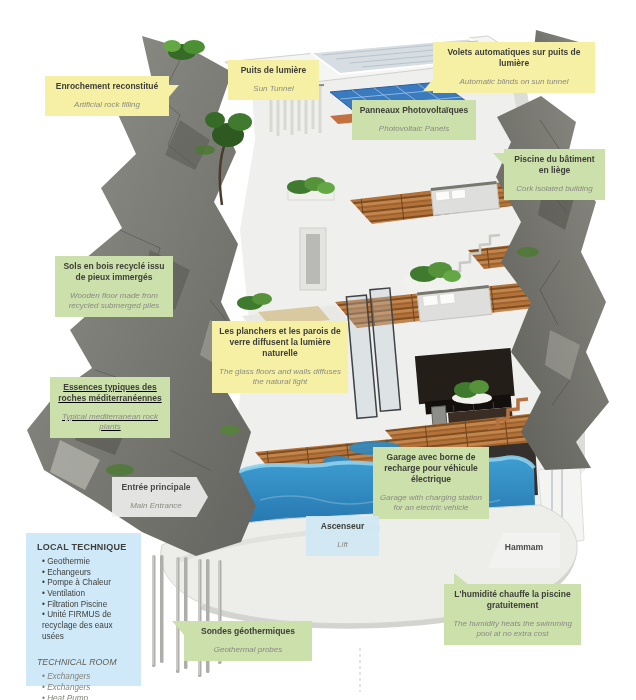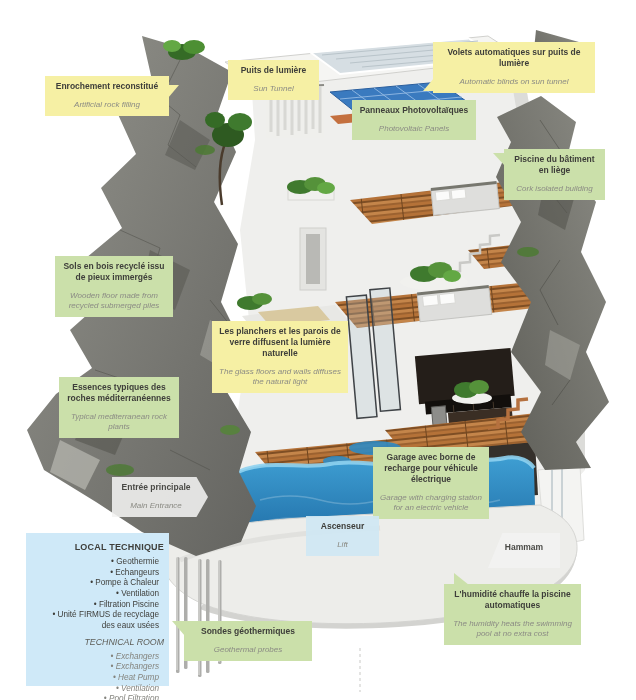--- a/index.html
+++ b/index.html
@@ -21,24 +21,24 @@
       border-top:13px solid transparent;border-right:11px solid #f6f0a4;}
   #lbl-doublage::before{content:"";position:absolute;left:-11px;top:4px;width:0;height:0;
       border-bottom:13px solid transparent;border-right:12px solid #cbe0aa;}
   #lbl-sondes::before{content:"";position:absolute;left:-12px;top:0;width:0;height:0;
       border-bottom:15px solid transparent;border-right:13px solid #cbe0aa;}
   #lbl-humidite::before{content:"";position:absolute;left:10px;top:-11px;width:0;height:0;
       border-right:15px solid transparent;border-bottom:12px solid #cbe0aa;}
   #lbl-entree{clip-path:polygon(0 0,88% 0,100% 50%,88% 100%,0 100%);padding-right:14px;}
   #lbl-hammam{clip-path:polygon(20% 0,100% 0,100% 100%,0 100%);padding-top:9px;}
   
-  #tech-box{position:absolute;left:26px;top:533px;width:143px;height:153px;background:#cfe9f8;
-      padding:9px 5px 8px 11px;box-sizing:border-box;z-index:5;text-align:right;}
+  #tech-box{position:absolute;left:26px;top:533px;width:115px;height:153px;background:#cfe9f8;
+      padding:9px 5px 8px 11px;box-sizing:border-box;z-index:5;text-align:left;}
   .tech-title{font-weight:bold;font-size:9px;color:#3e3e3a;letter-spacing:.2px;margin:0 0 2px;}
-  .tech-title-en{font-style:italic;font-size:8.8px;color:#5d5d57;margin:5px 0 2px;}
+  .tech-title-en{font-style:italic;font-size:8.8px;color:#5d5d57;margin:15px 0 2px;}
   ul.tech{list-style:none;margin:5px;padding:0;}
   ul.tech li{font-size:8.2px;line-height:1.3;color:#3e3e3a;}
   ul.tech li::before{content:"• ";}
   ul.tech.en li{font-style:italic;color:#84847e;}
 </style>
 </head>
 <body>
 
 <div id="stage">
 
@@ -267,21 +267,21 @@
   <div class="label green" id="lbl-sols" style="left:55px;top:256px;width:118px;">
     <div class="fr">Sols en bois recyclé issu de pieux immergés</div>
     <div class="en">Wooden floor made from recycled submerged piles</div>
   </div>
 
   <div class="label yellow" id="lbl-planchers" style="left:212px;top:321px;width:136px;">
     <div class="fr">Les planchers et les parois de verre diffusent la lumière naturelle</div>
     <div class="en">The glass floors and walls diffuses the natural light</div>
   </div>
 
-  <div class="label green" id="lbl-essences" style="left:59px;top:377px;width:120px;">
+  <div class="label green" id="lbl-essences" style="left:50px;top:377px;width:120px;text-decoration:underline;">
     <div class="fr">Essences typiques des roches méditerranéennes</div>
     <div class="en">Typical mediterranean rock plants</div>
   </div>
 
   <div class="label whitebox" id="lbl-entree" style="left:112px;top:477px;width:96px;">
     <div class="fr">Entrée principale</div>
     <div class="en">Main Entrance</div>
   </div>
 
   <div class="label green" id="lbl-garage" style="left:373px;top:447px;width:116px;">
@@ -297,21 +297,21 @@
   <div class="label whitebox" id="lbl-hammam" style="left:488px;top:533px;width:72px;height:35px;">
     <div class="fr">Hammam</div>
   </div>
 
   <div class="label green" id="lbl-sondes" style="left:184px;top:621px;width:128px;">
     <div class="fr">Sondes géothermiques</div>
     <div class="en">Geothermal probes</div>
   </div>
 
   <div class="label green" id="lbl-humidite" style="left:444px;top:584px;width:137px;">
-    <div class="fr">L'humidité chauffe la piscine automatiques</div>
+    <div class="fr">L'humidité chauffe la piscine gratuitement</div>
     <div class="en">The humidity heats the swimming pool at no extra cost</div>
   </div>
 
   <div id="tech-box">
     <div class="tech-title">LOCAL TECHNIQUE</div>
     <ul class="tech fr">
       <li>Geothermie</li>
       <li>Echangeurs</li>
       <li>Pompe à Chaleur</li>
       <li>Ventilation</li>

